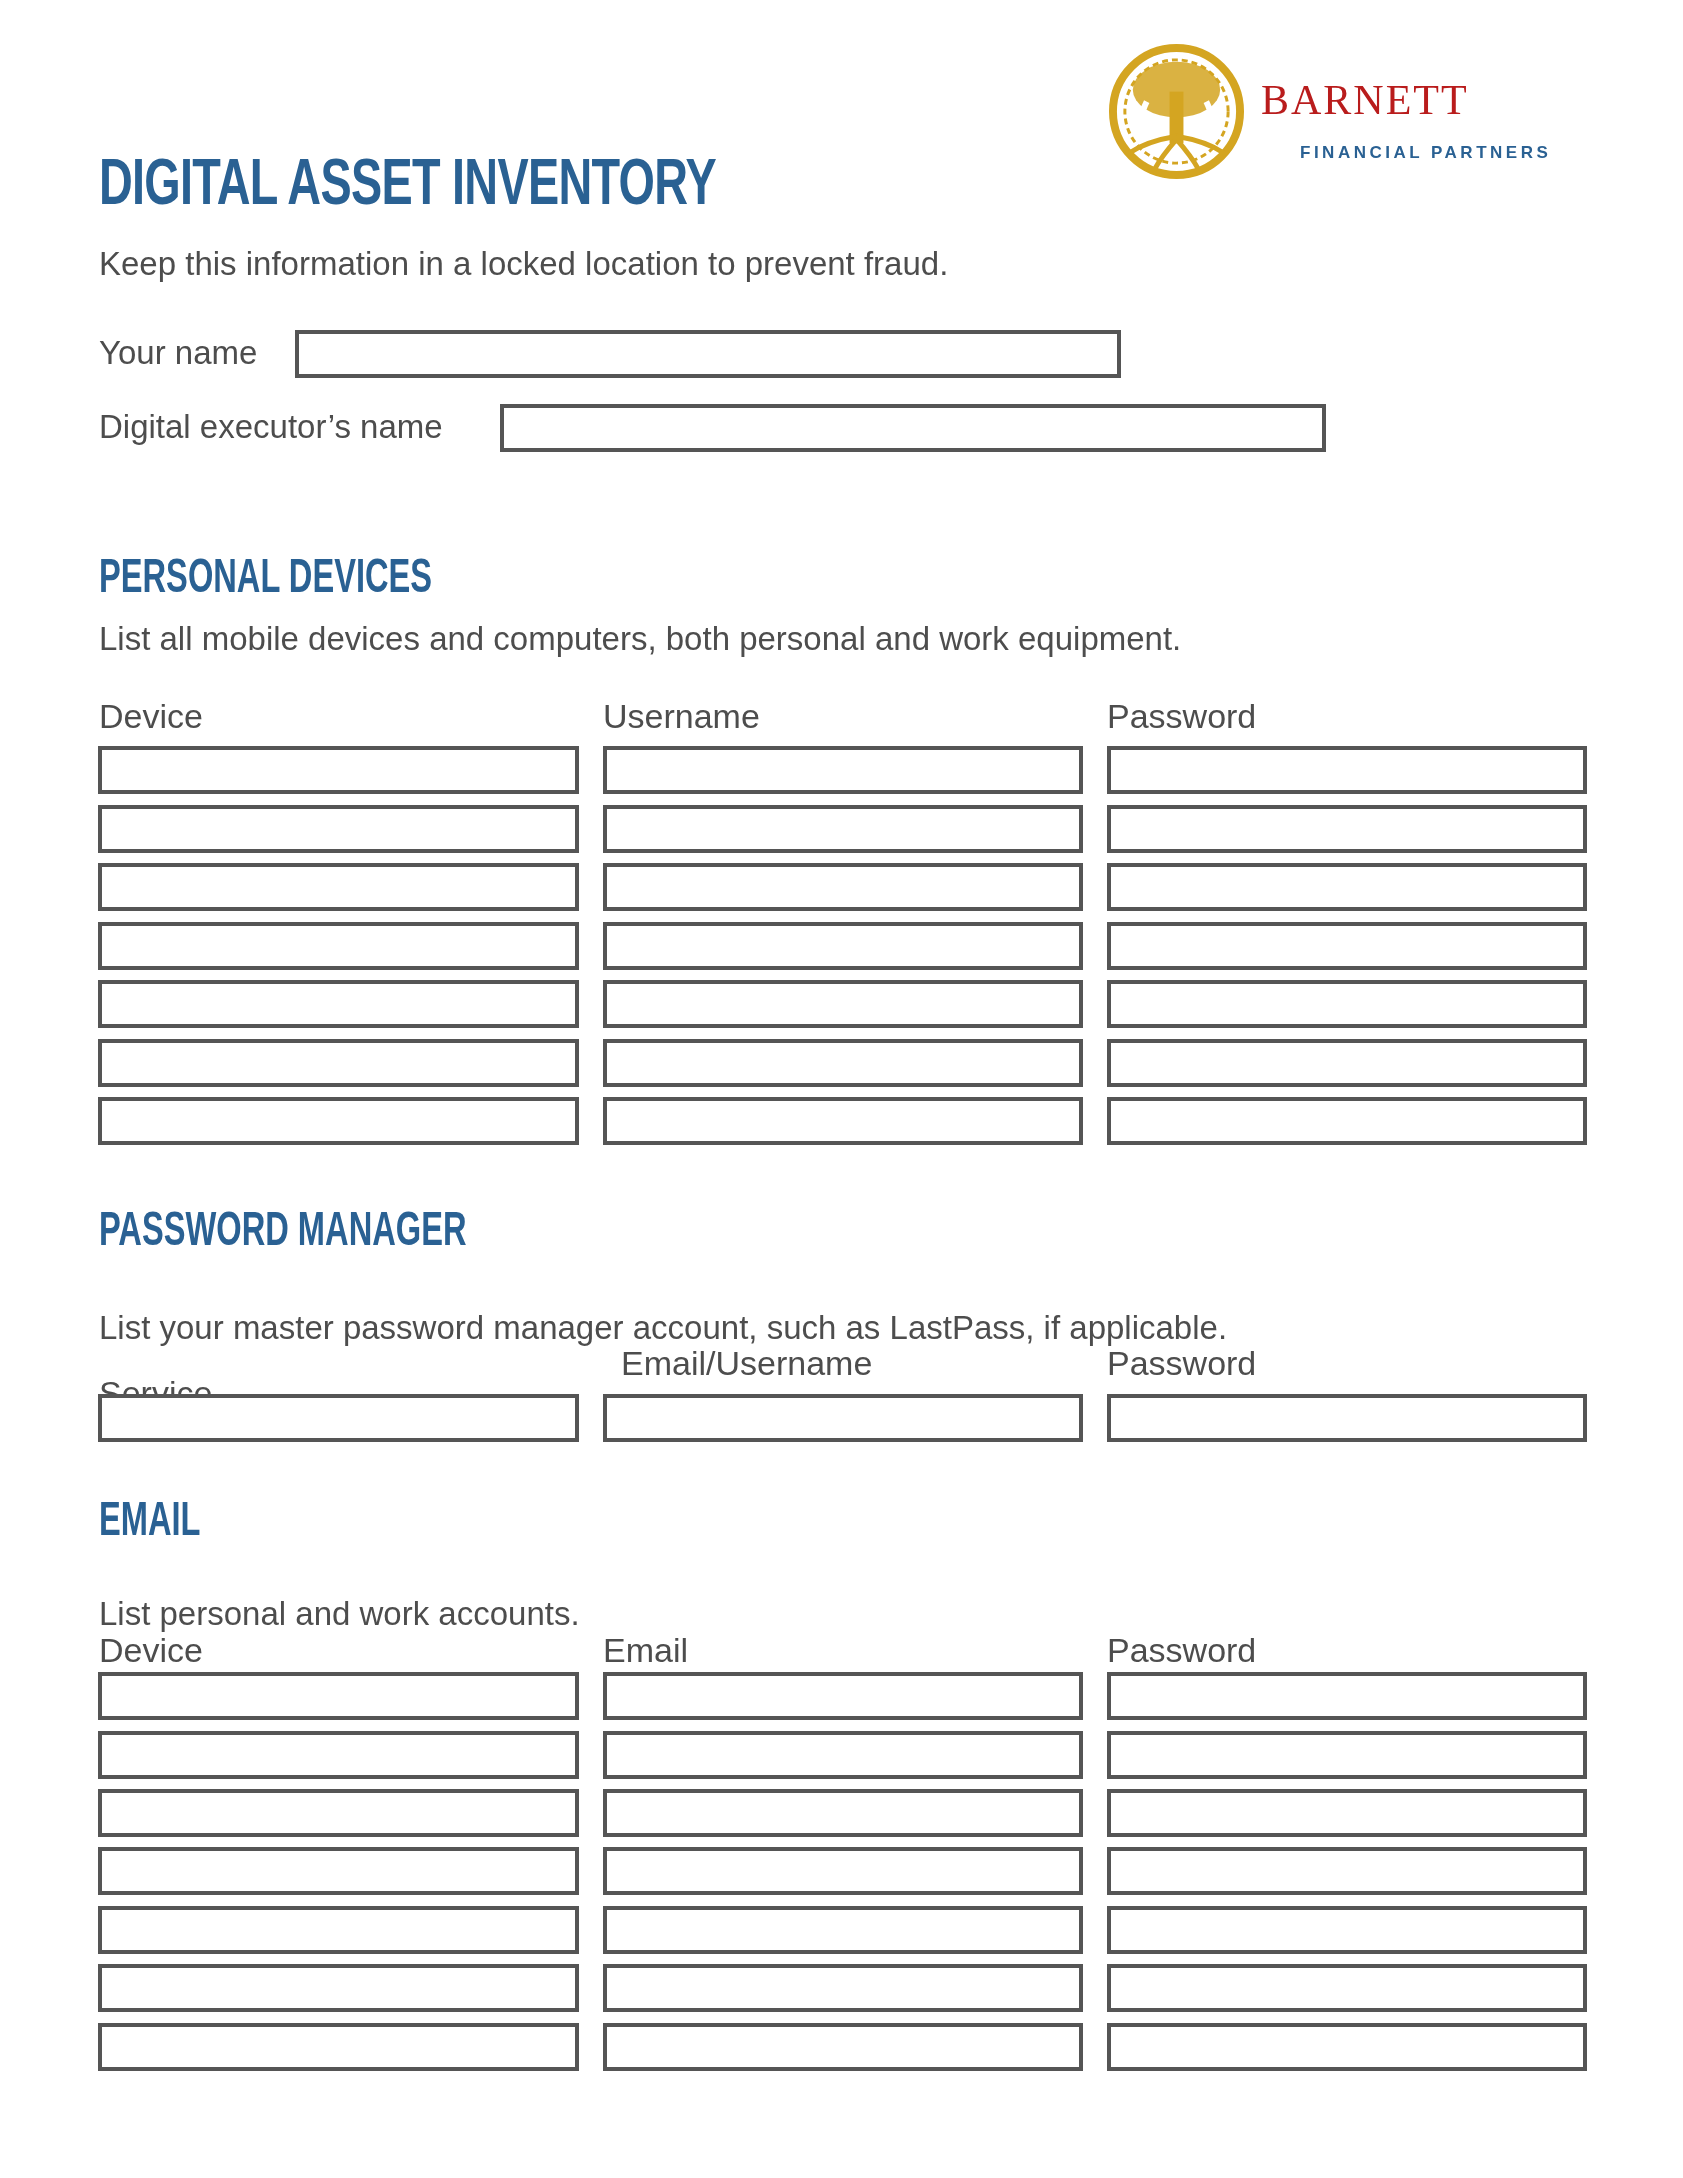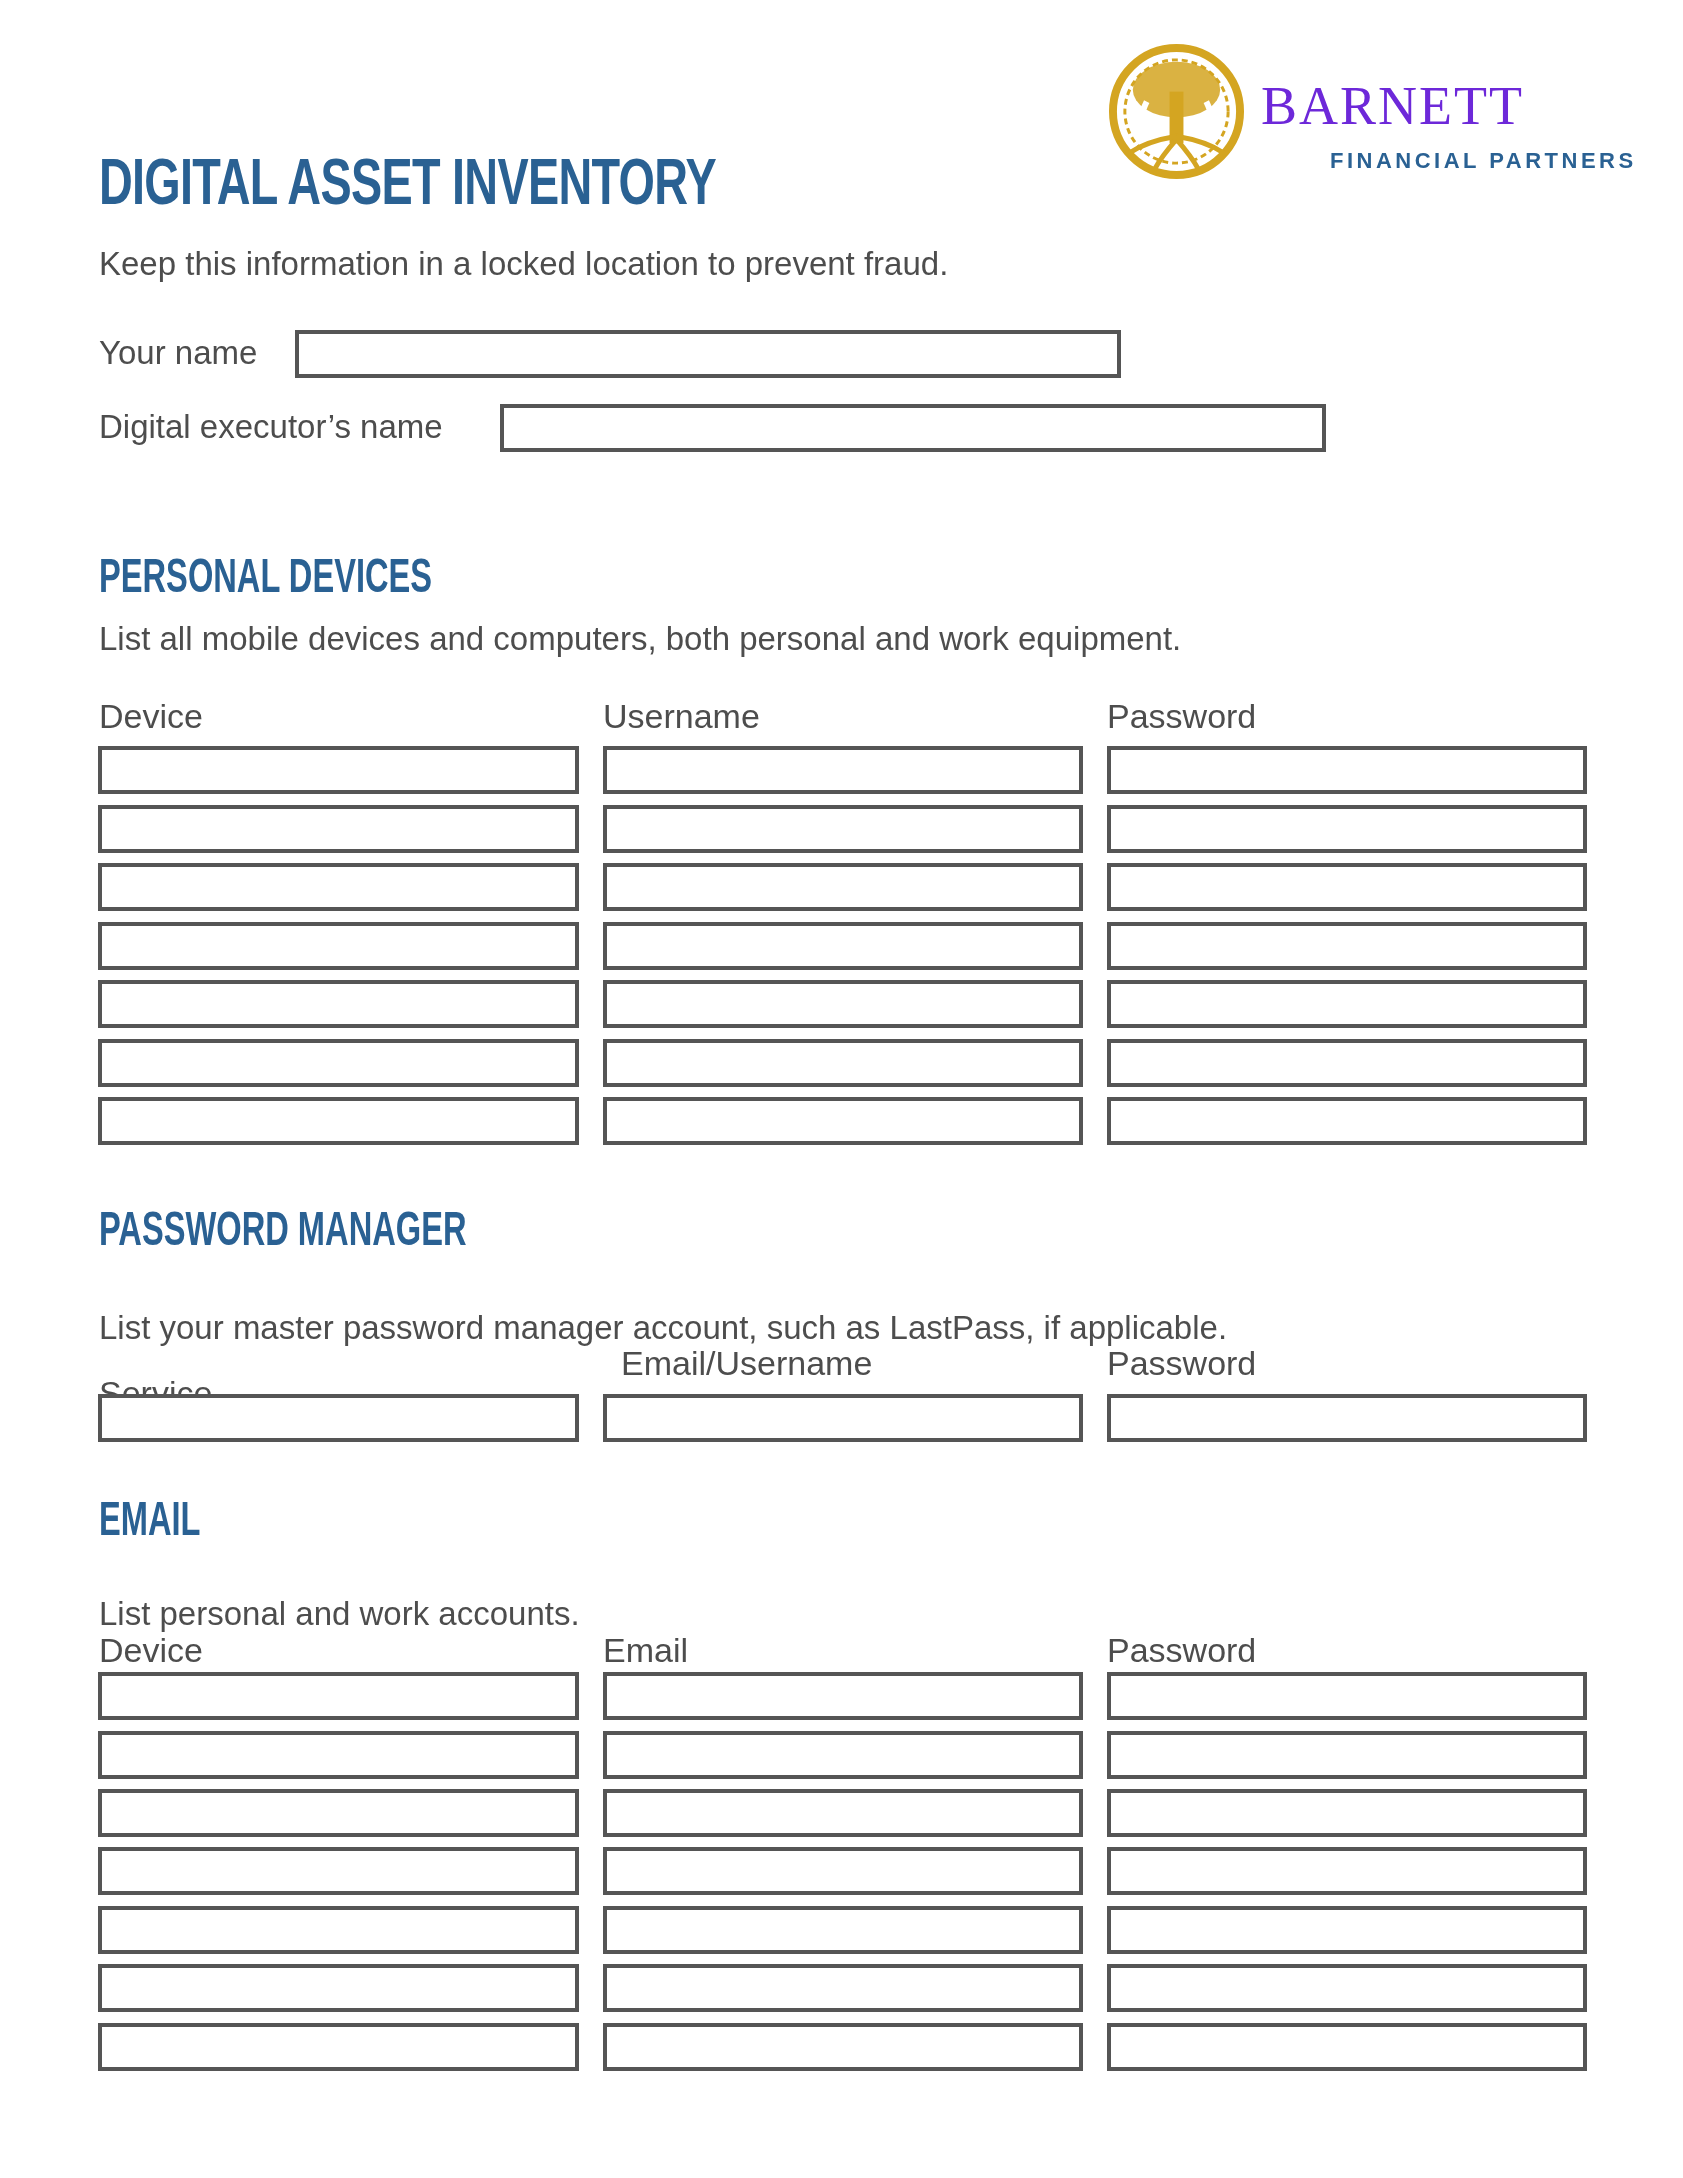--- a/index.html
+++ b/index.html
@@ -8,24 +8,24 @@
   .abs { position: absolute; }
   .title { left: 99px; top: 149px; font-family: "Liberation Sans", sans-serif;
            font-weight: bold; font-size: 65px; color: #2a6193; letter-spacing: -1px;
            transform: scaleX(0.72); transform-origin: left top; white-space: nowrap; line-height: 1; }
   .sub { font-size: 33px; color: #4d4d4d; white-space: nowrap; line-height: 1; }
   .h2 { left: 99px; font-weight: bold; font-size: 48px; color: #2a6193;
         transform: scaleX(0.68); transform-origin: left top; white-space: nowrap; line-height: 1; }
   .box { position: absolute; box-sizing: border-box; border: 4px solid #555555; background: #fff; height: 48px; }
   .collabel { font-size: 34px; color: #4d4d4d; white-space: nowrap; line-height: 1; }
   .logo { left: 1107px; top: 42px; width: 139px; height: 139px; }
-  .brand { left: 1261px; top: 79px; font-family: "Liberation Serif", serif; font-size: 54px;
-           color: #6d28d9; letter-spacing: 2px; line-height: 1; white-space: nowrap; }
-  .brand-sub { left: 1300px; top: 150px; font-size: 22px; font-weight: bold; color: #2a6193;
-               letter-spacing: 3.5px; white-space: nowrap; line-height: 1; margin-left: 30px; }
+  .brand { left: 1261px; top: 79px; font-family: "Liberation Serif", serif; font-size: 42px;
+           color: #b91c1c; letter-spacing: 2px; line-height: 1; white-space: nowrap; }
+  .brand-sub { left: 1300px; top: 144px; font-size: 17px; font-weight: bold; color: #2a6193;
+               letter-spacing: 3.5px; white-space: nowrap; line-height: 1; }
 </style>
 </head>
 <body>
 
 <div class="abs logo">
   <svg width="139" height="139" viewBox="0 0 140 140">
     <circle cx="70" cy="70" r="64" fill="none" stroke="#d4a521" stroke-width="8"></circle>
     <circle cx="70" cy="70" r="52" fill="none" stroke="#d4a521" stroke-width="3" stroke-dasharray="6 4"></circle>
     <ellipse cx="70" cy="48" rx="44" ry="28" fill="#d4a521" opacity="0.85"></ellipse>
     <rect x="63" y="50" width="14" height="52" fill="#d4a521"></rect>

